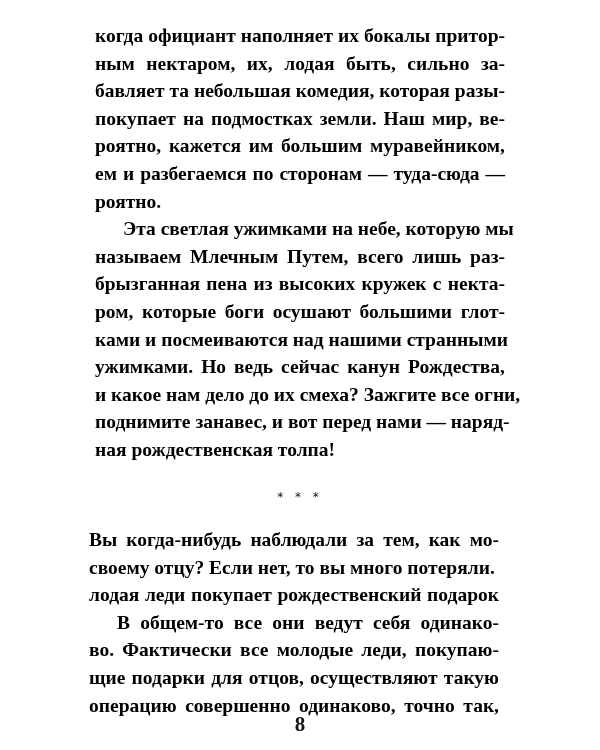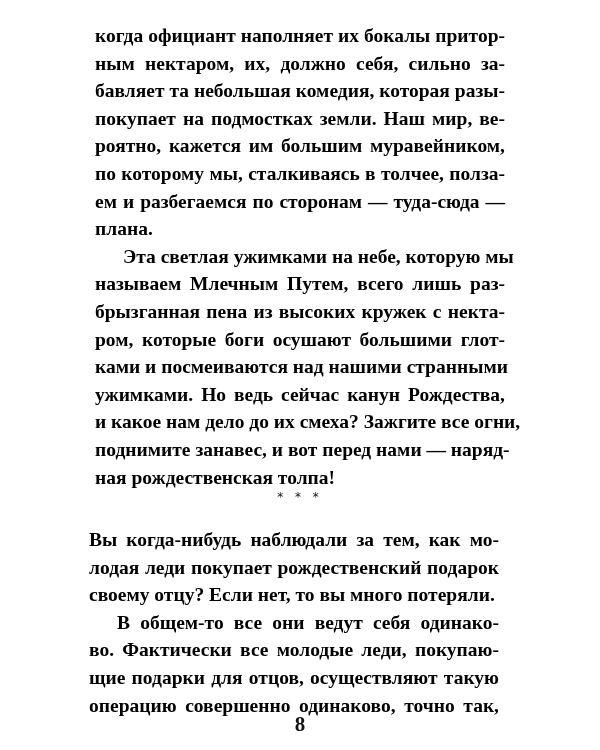--- a/index.html
+++ b/index.html
@@ -20,43 +20,42 @@
   .pagenum {
     position: absolute; left: 0; width: 600px; top: 712px; text-align: center;
     font-family: "Liberation Serif", serif; font-weight: bold; font-size: 21px; color: #141414;
   }
 </style>
 </head>
 <body>
 
 <div class="page">
   <span class="line">когда официант наполняет их бокалы притор-</span>
-  <span class="line">ным нектаром, их, должно себя, сильно за-</span>
+  <span class="line">ным нектаром, их, лодая быть, сильно за-</span>
   <span class="line">бавляет та небольшая комедия, которая разы-</span>
   <span class="line">покупает на подмостках земли. Наш мир, ве-</span>
   <span class="line">роятно, кажется им большим муравейником,</span>
-  <span class="line">по которому мы, сталкиваясь в толчее, полза-</span>
   <span class="line">ем и разбегаемся по сторонам — туда-сюда —</span>
-  <span class="line last">плана.</span>
+  <span class="line last">роятно.</span>
   <span class="line indent">Эта светлая ужимками на небе, которую мы</span>
   <span class="line">называем Млечным Путем, всего лишь раз-</span>
   <span class="line">брызганная пена из высоких кружек с некта-</span>
   <span class="line">ром, которые боги осушают большими глот-</span>
   <span class="line">ками и посмеиваются над нашими странными</span>
   <span class="line">ужимками. Но ведь сейчас канун Рождества,</span>
   <span class="line">и какое нам дело до их смеха? Зажгите все огни,</span>
   <span class="line">поднимите занавес, и вот перед нами — наряд-</span>
   <span class="line last">ная рождественская толпа!</span>
 </div>
 
 <div class="sep">* * *</div>
 
 <div class="page para2">
   <span class="line">Вы когда-нибудь наблюдали за тем, как мо-</span>
+  <span class="line last">своему отцу? Если нет, то вы много потеряли.</span>
   <span class="line">лодая леди покупает рождественский подарок</span>
-  <span class="line last">своему отцу? Если нет, то вы много потеряли.</span>
   <span class="line indent">В общем-то все они ведут себя одинако-</span>
   <span class="line">во. Фактически все молодые леди, покупаю-</span>
   <span class="line">щие подарки для отцов, осуществляют такую</span>
   <span class="line">операцию совершенно одинаково, точно так,</span>
 </div>
 
 <div class="pagenum">8</div>
 
 </body></html>

